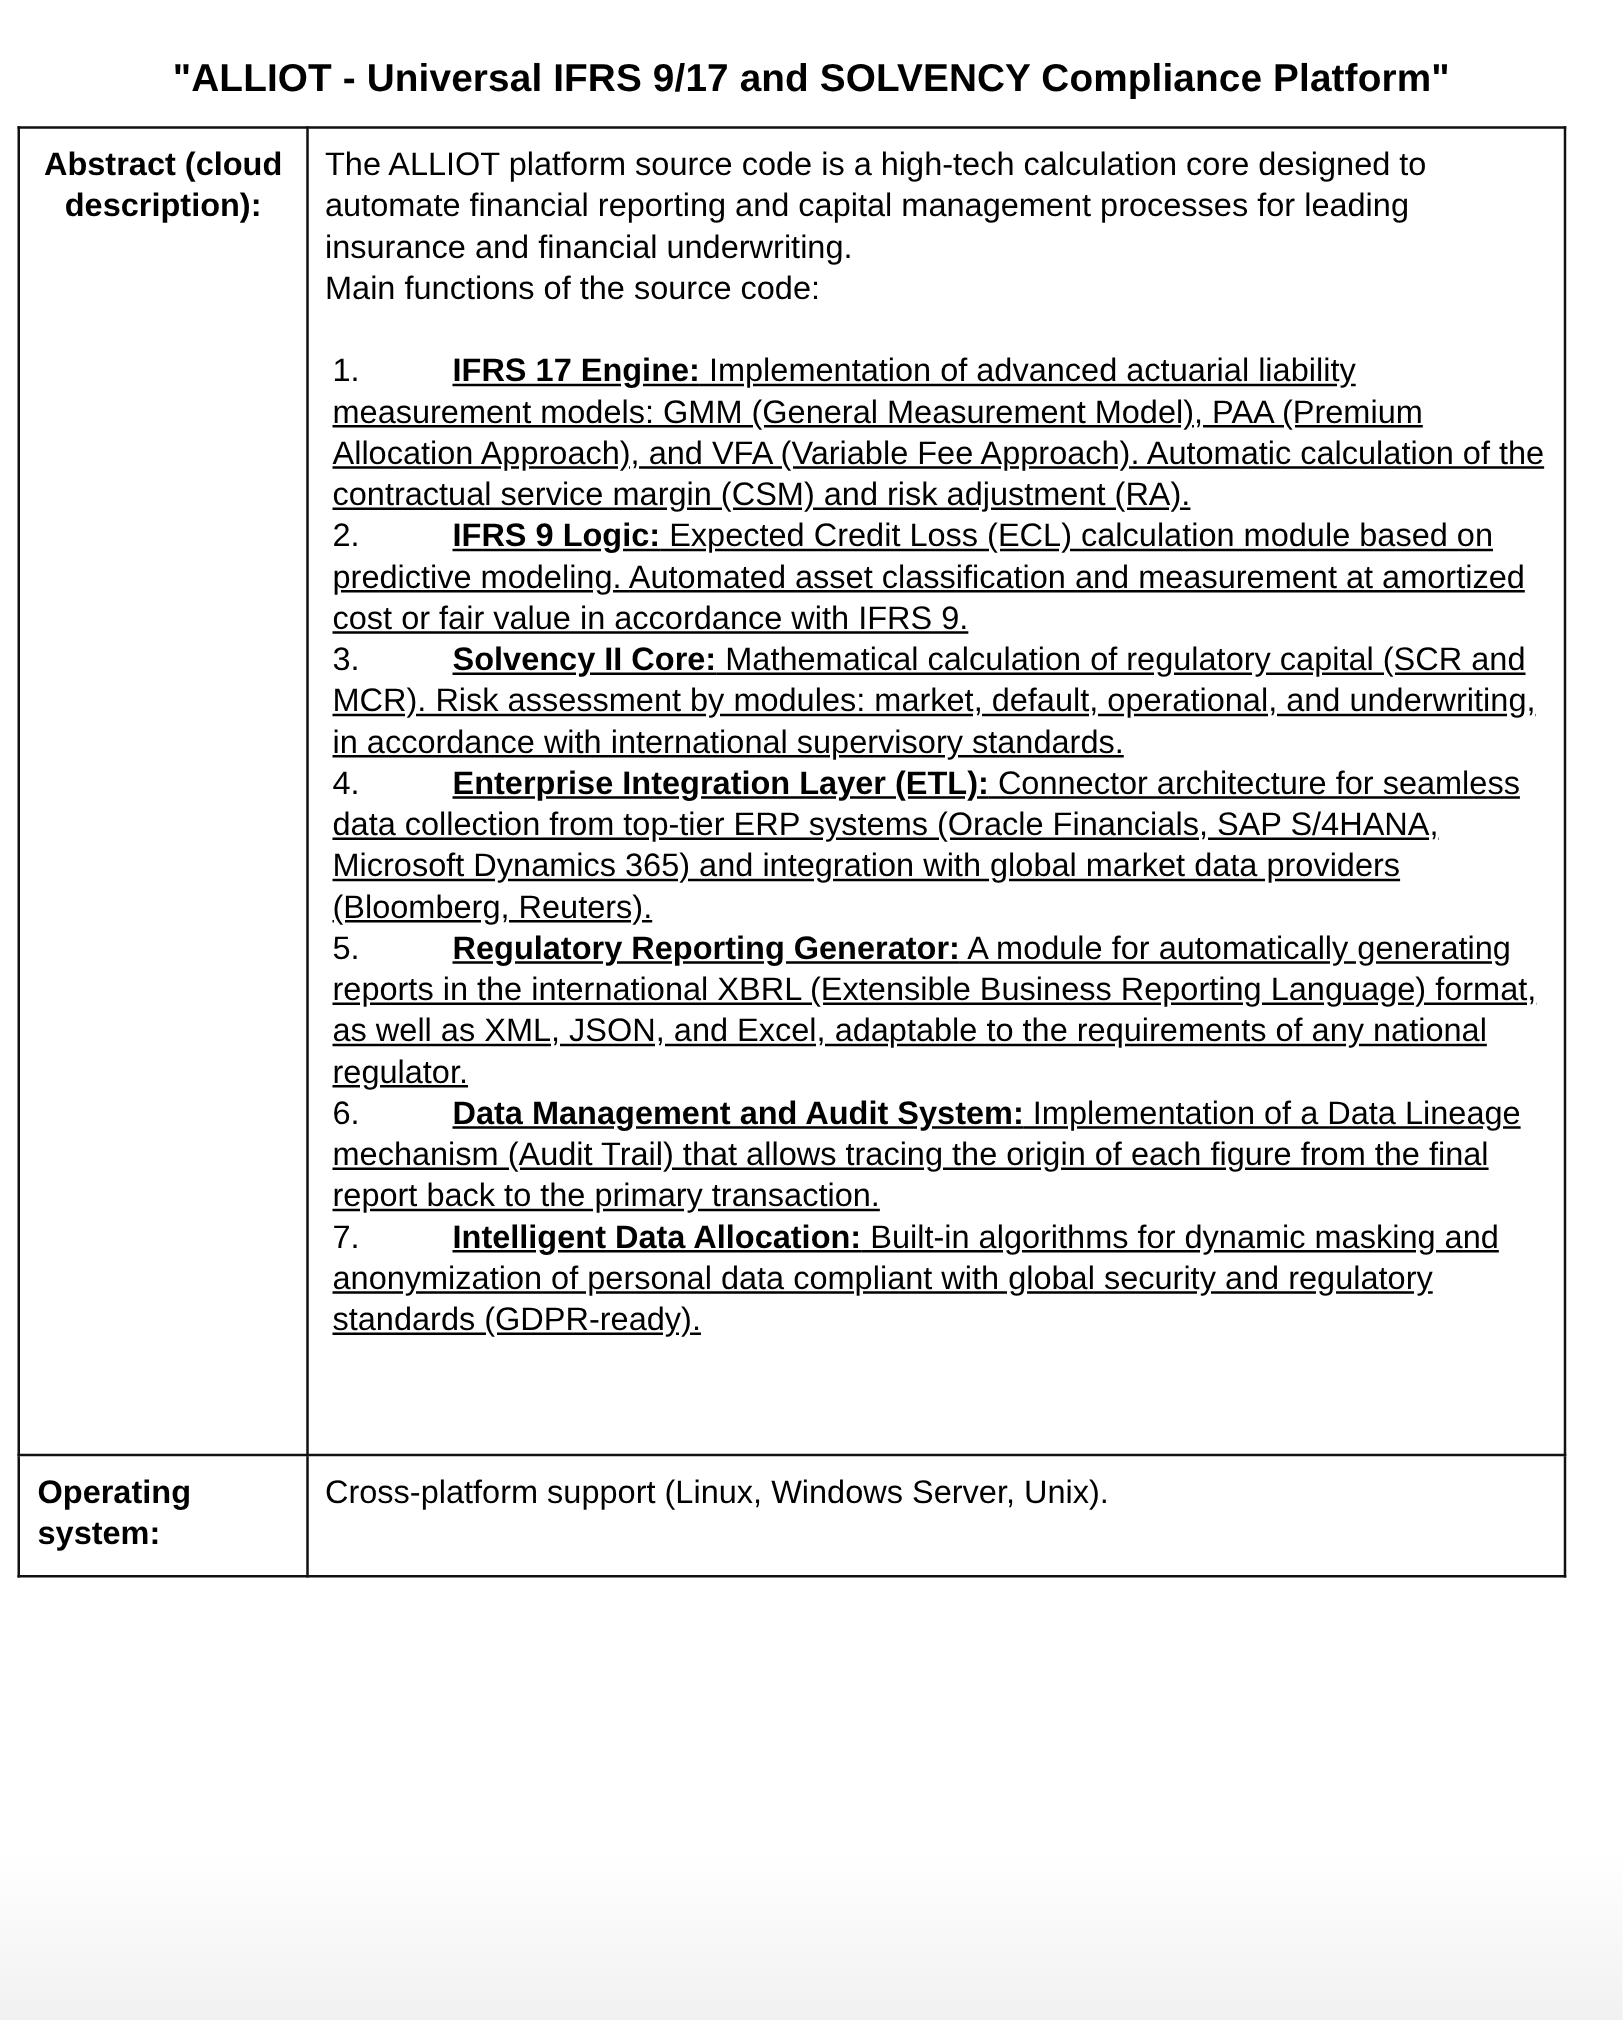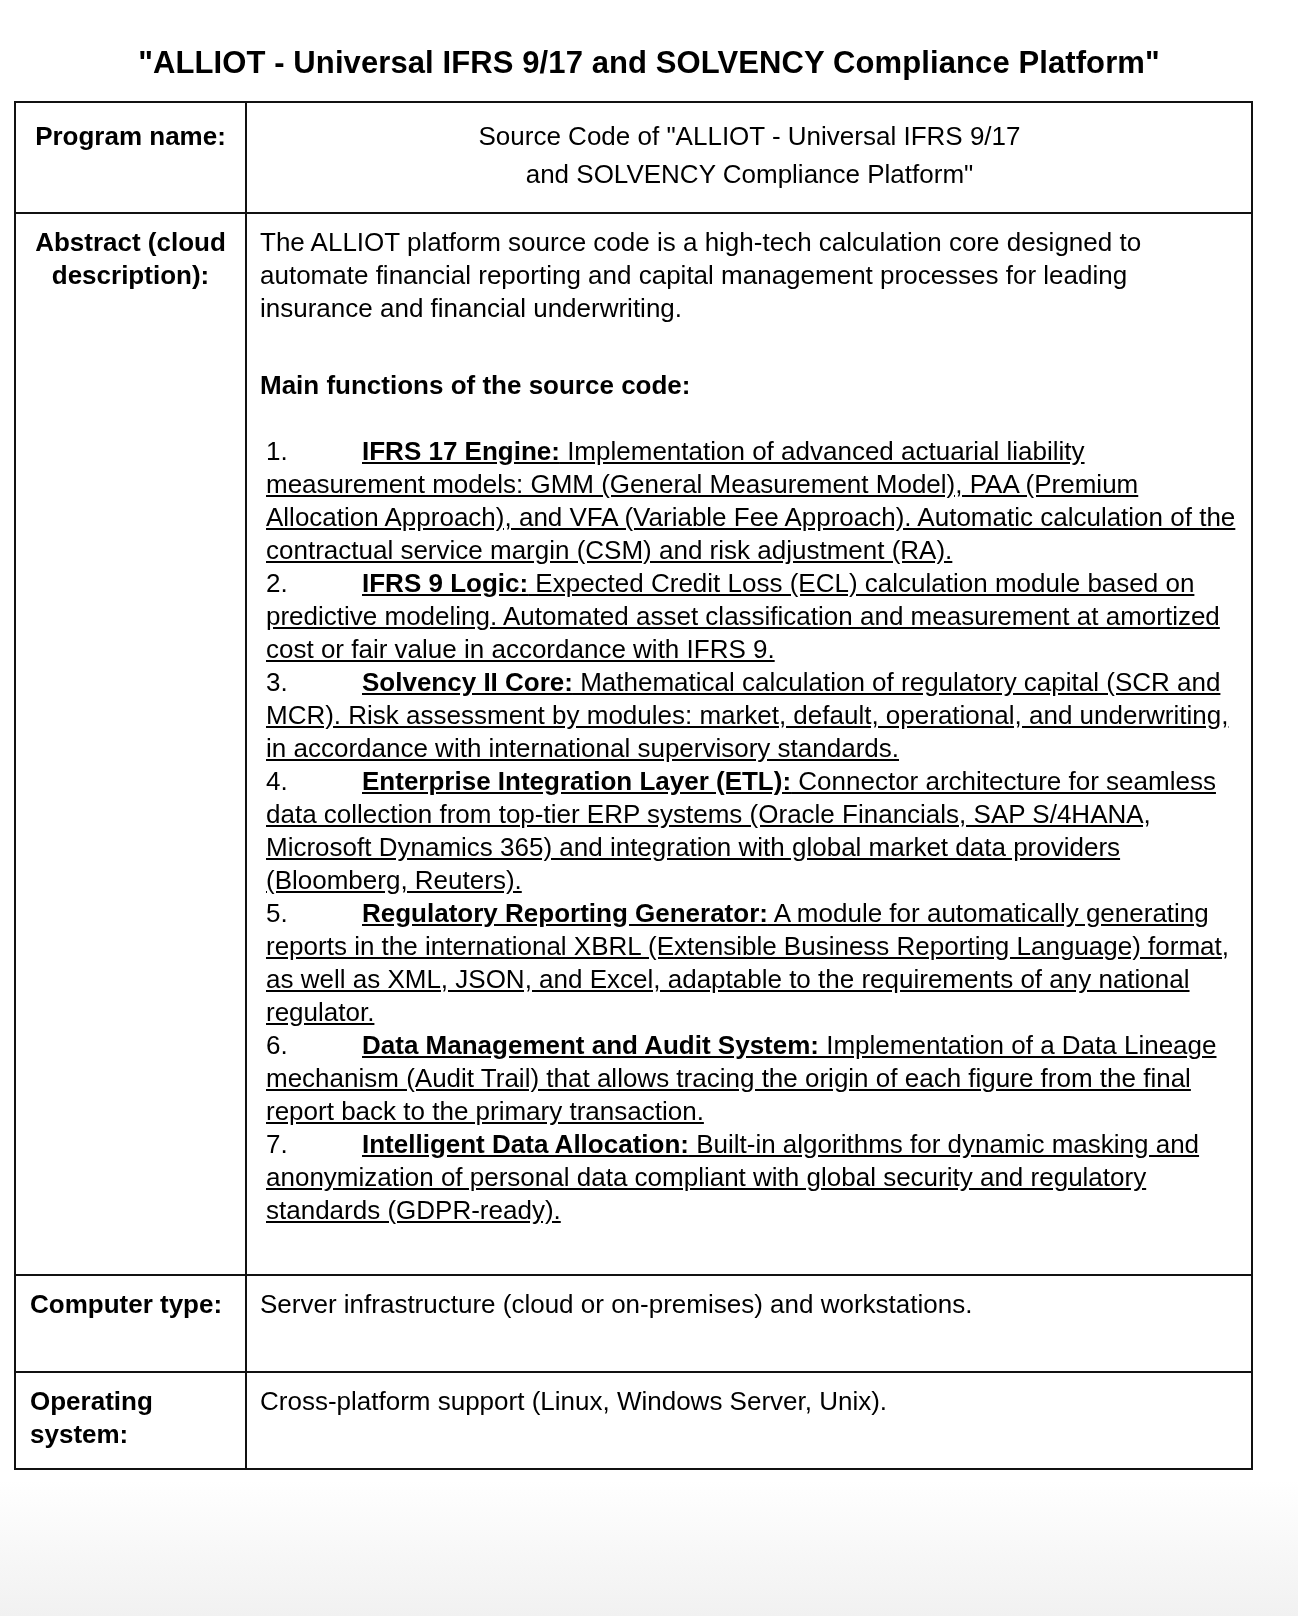--- a/index.html
+++ b/index.html
@@ -63,21 +63,21 @@
     text-align-last: left;
   }
   .row-name td { height: 95px; }
   .row-name .label-cell { padding-top: 14px; line-height: 38px; }
   .row-name .value-cell { line-height: 38px; }
   .row-abstract td { height: 1048px; }
   .row-computer td { height: 83px; }
   .row-languages td { height: 83px; }
   .row-os td { height: 83px; }
   .intro-text { display: block; }
-  .section-head { display: block; font-weight: bold; margin-top: 44px; }
+  .section-head { display: block; font-weight: normal; }
   .fn-list {
     margin: 33px 0 0 0;
     padding: 0 0 0 6px;
     list-style: none;
     text-decoration: underline;
   }
   .fn-item { display: block; }
   .fn-num {
     display: inline-block;
     width: 96px;
@@ -88,49 +88,38 @@
 <body>
 
 <h1 class="doc-title">"ALLIOT - Universal IFRS 9/17 and SOLVENCY Compliance Platform"</h1>
 
 <table class="info-table">
   <colgroup>
     <col class="col-label">
     <col class="col-value">
   </colgroup>
   <tbody>
-    <tr class="row-name">
-      <td class="label-cell centered">Program name:</td>
-      <td class="value-cell centered">
-        <span style="display:block">Source Code of "ALLIOT - Universal IFRS 9/17</span>
-        <span style="display:block">and SOLVENCY Compliance Platform"</span>
-      </td>
-    </tr>
 
     <tr class="row-abstract">
       <td class="label-cell centered">Abstract (cloud description):</td>
       <td class="value-cell">
         <span class="intro-text">The ALLIOT platform source code is a high-tech calculation core designed to automate financial reporting and capital management processes for leading insurance and financial underwriting.</span>
         <span class="section-head">Main functions of the source code:</span>
         <ol class="fn-list">
           <li class="fn-item"><span class="fn-num">1.</span><span class="fn-title">IFRS 17 Engine:</span><span> Implementation of advanced actuarial liability measurement models: GMM (General Measurement Model), PAA (Premium Allocation Approach), and VFA (Variable Fee Approach). Automatic calculation of the contractual service margin (CSM) and risk adjustment (RA).</span></li>
           <li class="fn-item"><span class="fn-num">2.</span><span class="fn-title">IFRS 9 Logic:</span><span> Expected Credit Loss (ECL) calculation module based on predictive modeling. Automated asset classification and measurement at amortized cost or fair value in accordance with IFRS 9.</span></li>
           <li class="fn-item"><span class="fn-num">3.</span><span class="fn-title">Solvency II Core:</span><span> Mathematical calculation of regulatory capital (SCR and MCR). Risk assessment by modules: market, default, operational, and underwriting, in accordance with international supervisory standards.</span></li>
           <li class="fn-item"><span class="fn-num">4.</span><span class="fn-title">Enterprise Integration Layer (ETL):</span><span> Connector architecture for seamless data collection from top-tier ERP systems (Oracle Financials, SAP S/4HANA, Microsoft Dynamics 365) and integration with global market data providers (Bloomberg, Reuters).</span></li>
           <li class="fn-item"><span class="fn-num">5.</span><span class="fn-title">Regulatory Reporting Generator:</span><span> A module for automatically generating reports in the international XBRL (Extensible Business Reporting Language) format, as well as XML, JSON, and Excel, adaptable to the requirements of any national regulator.</span></li>
           <li class="fn-item"><span class="fn-num">6.</span><span class="fn-title">Data Management and Audit System:</span><span> Implementation of a Data Lineage mechanism (Audit Trail) that allows tracing the origin of each figure from the final report back to the primary transaction.</span></li>
           <li class="fn-item"><span class="fn-num">7.</span><span class="fn-title">Intelligent Data Allocation:</span><span> Built-in algorithms for dynamic masking and anonymization of personal data compliant with global security and regulatory standards (GDPR-ready).</span></li>
         </ol>
       </td>
     </tr>
 
-    <tr class="row-computer">
-      <td class="label-cell">Computer type:</td>
-      <td class="value-cell">Server infrastructure (cloud or on-premises) and workstations.</td>
-    </tr>
 
 
     <tr class="row-os">
       <td class="label-cell">Operating system:</td>
       <td class="value-cell">Cross-platform support (Linux, Windows Server, Unix).</td>
     </tr>
   </tbody>
 </table>
 
 </body></html>

